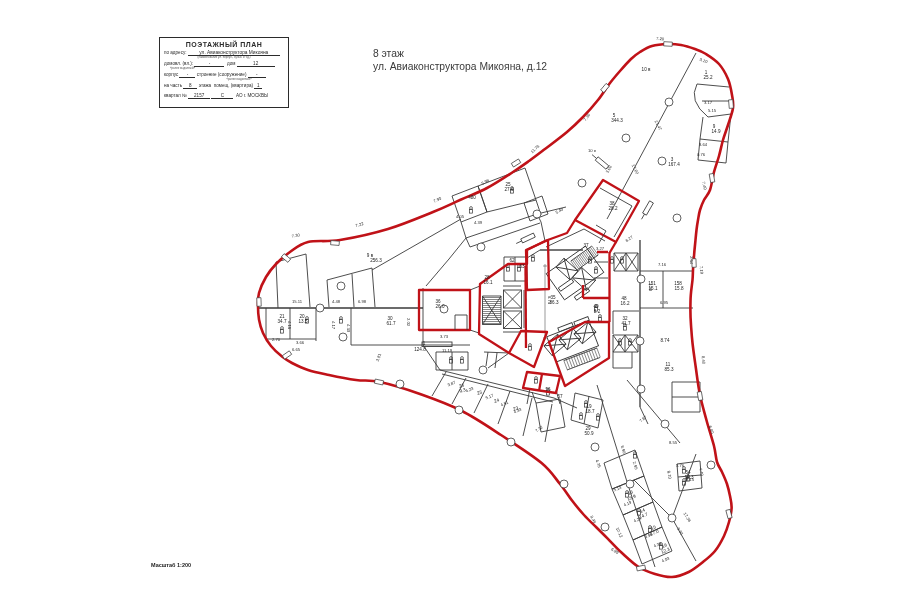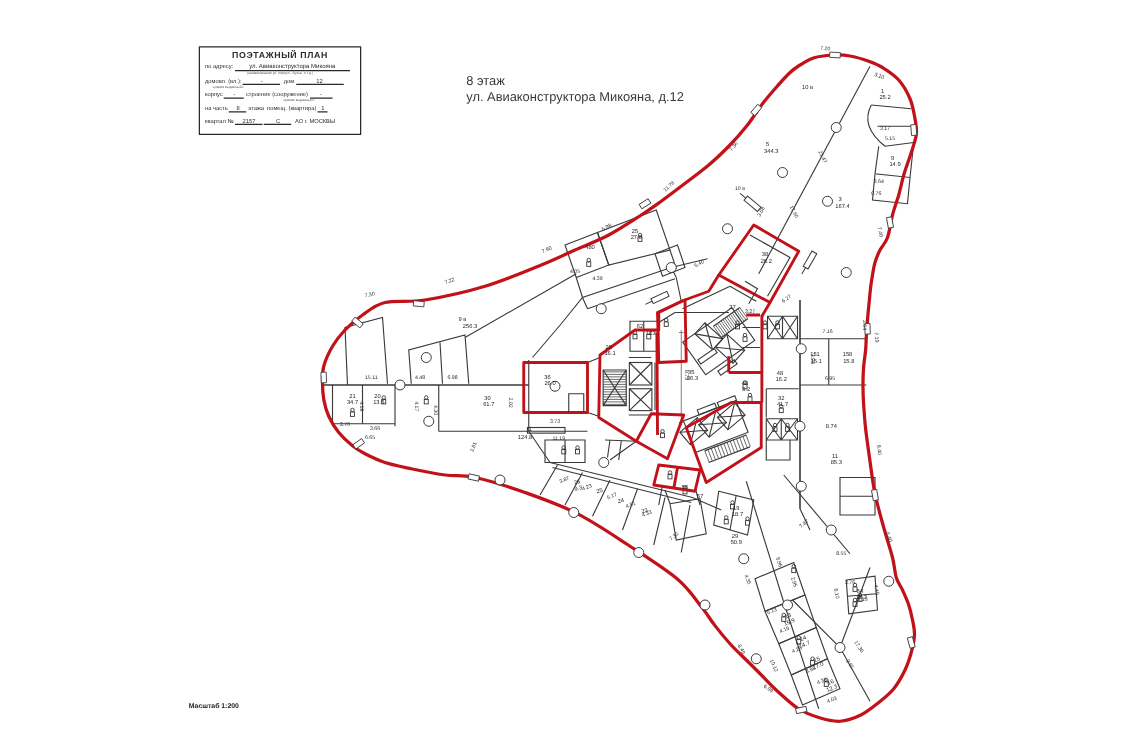--- a/index.html
+++ b/index.html
@@ -1,21 +1,21 @@
 <!DOCTYPE html>
 <html><head><meta charset="utf-8"><style>
 html,body{margin:0;padding:0;background:#fff;}
 *{box-sizing:border-box;}
 body{width:900px;height:604px;position:relative;font-family:"Liberation Sans",sans-serif;}
 .tb{position:absolute;left:159px;top:37px;width:130px;height:71px;border:1.5px solid #2b2b2b;padding:2px 4px;color:#2b2b2b;}
 .tb .h{text-align:center;font-weight:bold;font-size:7px;letter-spacing:0.5px;margin-top:1px;}
 .tb .r{font-size:4.6px;white-space:nowrap;margin-top:2.2px;}
 .tb .t{font-size:2.8px;color:#555;text-align:center;margin-top:0px;line-height:2.8px;}
 .u{border-bottom:0.8px solid #2b2b2b;display:inline-block;text-align:center;}
-.hdr{position:absolute;left:373px;top:59px;color:#3a3a3a;font-size:10.3px;line-height:13px;}
+.hdr{position:absolute;left:373px;top:47px;color:#3a3a3a;font-size:10.3px;line-height:13px;}
 .msk{position:absolute;left:151px;top:562px;color:#222;font-size:5.5px;font-weight:bold;}
 </style></head><body>
 
 <div class="tb">
 <div class="h">ПОЭТАЖНЫЙ ПЛАН</div>
 <div class="r">по адресу: <span class="u" style="width:92px;font-size:4.8px;">ул. Авиаконструктора Микояна</span></div>
 <div class="t">(наименование ул. переул., бульв. и т.д.)</div>
 <div class="r">домовл. (вл.): <span class="u" style="width:30px;">-</span>&nbsp; дом <span class="u" style="width:38px;">12</span></div>
 <div class="t" style="text-align:left;margin-left:6px;">«ранее выданный»</div>
 <div class="r">корпус <span class="u" style="width:16px;">-</span> строение (сооружение) <span class="u" style="width:18px;">-</span></div>

